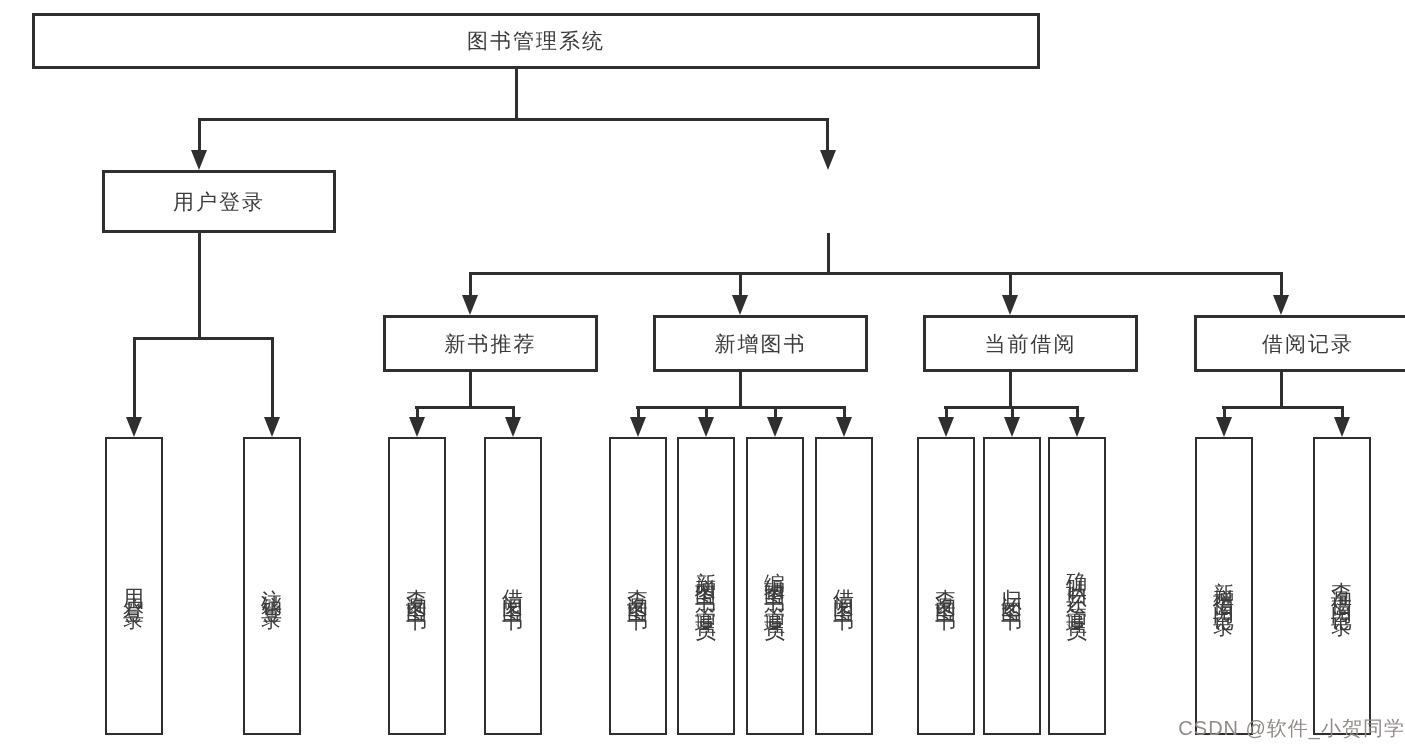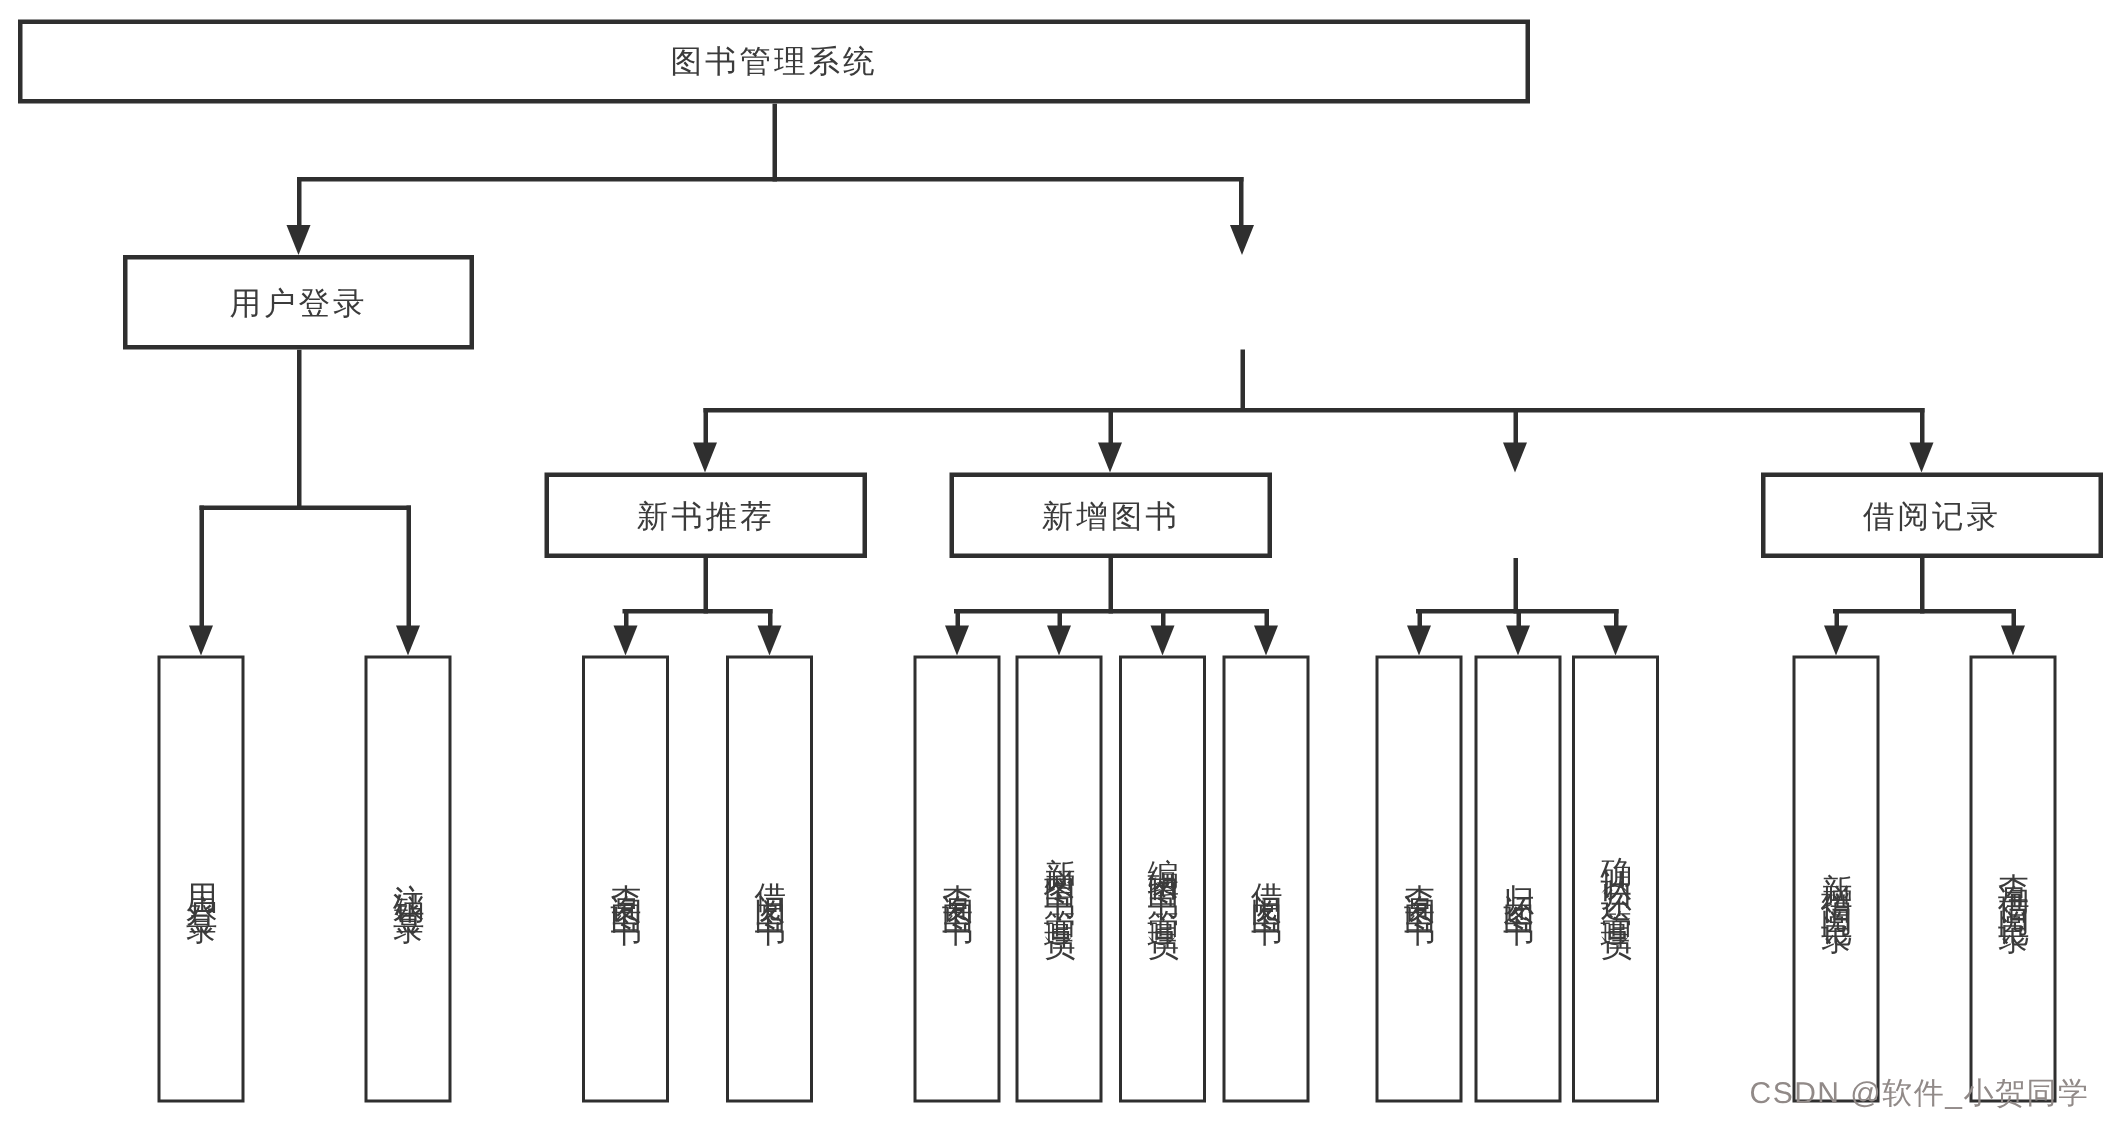--- a/index.html
+++ b/index.html
@@ -4,41 +4,41 @@
 <style>
   html,body{margin:0;padding:0;background:#ffffff;}
   .stage{
     position:relative;width:1405px;height:747px;background:#ffffff;overflow:hidden;
     font-family:"Liberation Sans","DejaVu Sans",sans-serif;color:#3b3b3b;
   }
   
   .b{
     position:absolute;box-sizing:border-box;border:3px solid #2f2f2f;background:#ffffff;
     display:flex;align-items:center;justify-content:center;
-    font-size:21px;letter-spacing:2px;z-index:3;
+    font-size:21px;letter-spacing:2px;z-index:3;margin-left:20px;
   }
   
   .leaf{
     position:absolute;box-sizing:border-box;border:2px solid #2f2f2f;background:#ffffff;
     width:58px;top:437px;height:298px;
     display:flex;align-items:center;justify-content:center;z-index:3;
   }
   .leaf span{
     writing-mode:vertical-rl;text-orientation:mixed;
     font-size:21px;letter-spacing:7px;line-height:1;white-space:nowrap;
   }
   .vl{position:absolute;width:3px;background:#2f2f2f;z-index:1;}
   .hl{position:absolute;height:3px;background:#2f2f2f;z-index:1;}
   .ar{
     position:absolute;width:0;height:0;z-index:2;
     border-left:8px solid transparent;border-right:8px solid transparent;
     border-top:20px solid #2f2f2f;
   }
   .watermark{
-    position:absolute;right:12px;bottom:5px;z-index:4;
+    position:absolute;right:0;bottom:5px;z-index:4;
     font-size:20px;letter-spacing:1px;color:#918a88;
   }
 </style>
 </head>
 <body>
 
 <div class="stage">
 
   <div class="vl" style="left:515px;top:69px;height:52px"></div>
   <div class="hl" style="left:198px;top:118px;width:631px"></div>
@@ -113,20 +113,23 @@
   <div class="b" style="left:82px;top:170px;width:234px;height:63px">
     <span>用户登录</span>
   </div>
 
   <div class="b" style="left:363px;top:315px;width:215px;height:57px">
     <span>新书推荐</span>
   </div>
   <div class="b" style="left:633px;top:315px;width:215px;height:57px">
     <span>新增图书</span>
   </div>
+  <div class="b" style="left:903px;top:315px;width:215px;height:57px">
+    <span>当前借阅</span>
+  </div>
   <div class="b" style="left:1174px;top:315px;width:228px;height:57px">
     <span>借阅记录</span>
   </div>
 
   <div class="leaf" style="left:105px">
     <span>用户登录</span>
   </div>
   <div class="leaf" style="left:243px">
     <span>注销登录</span>
   </div>

